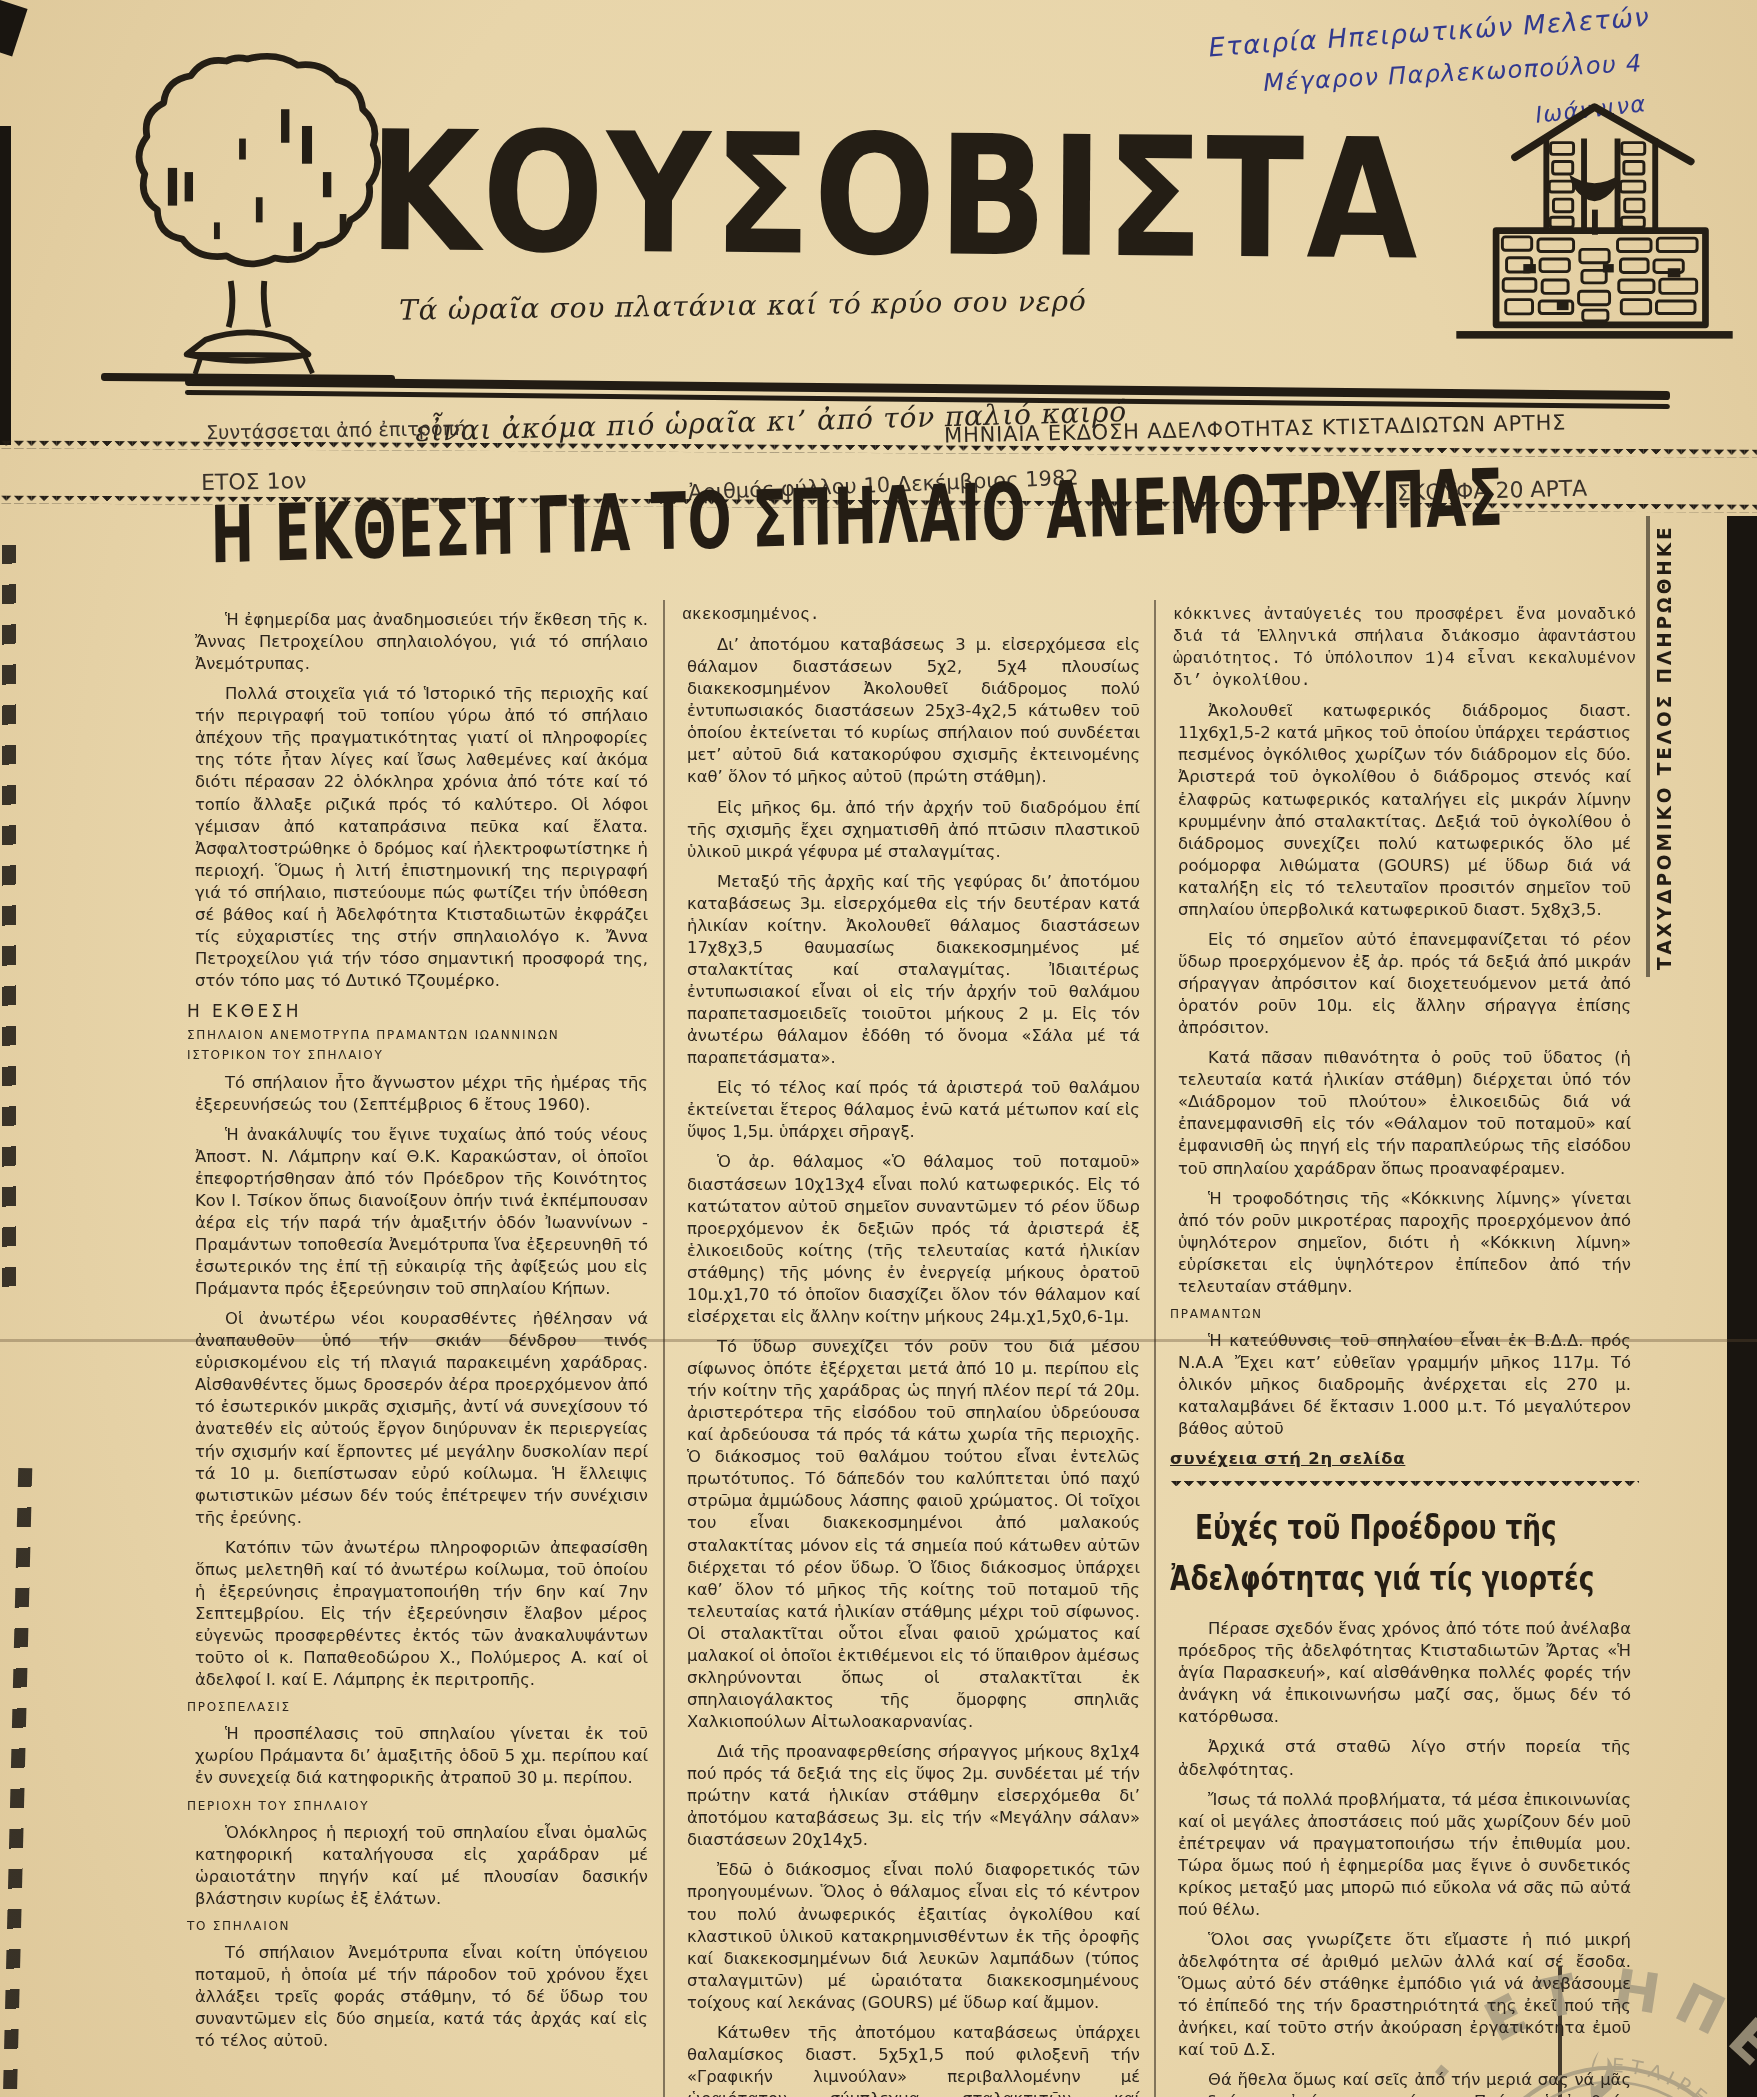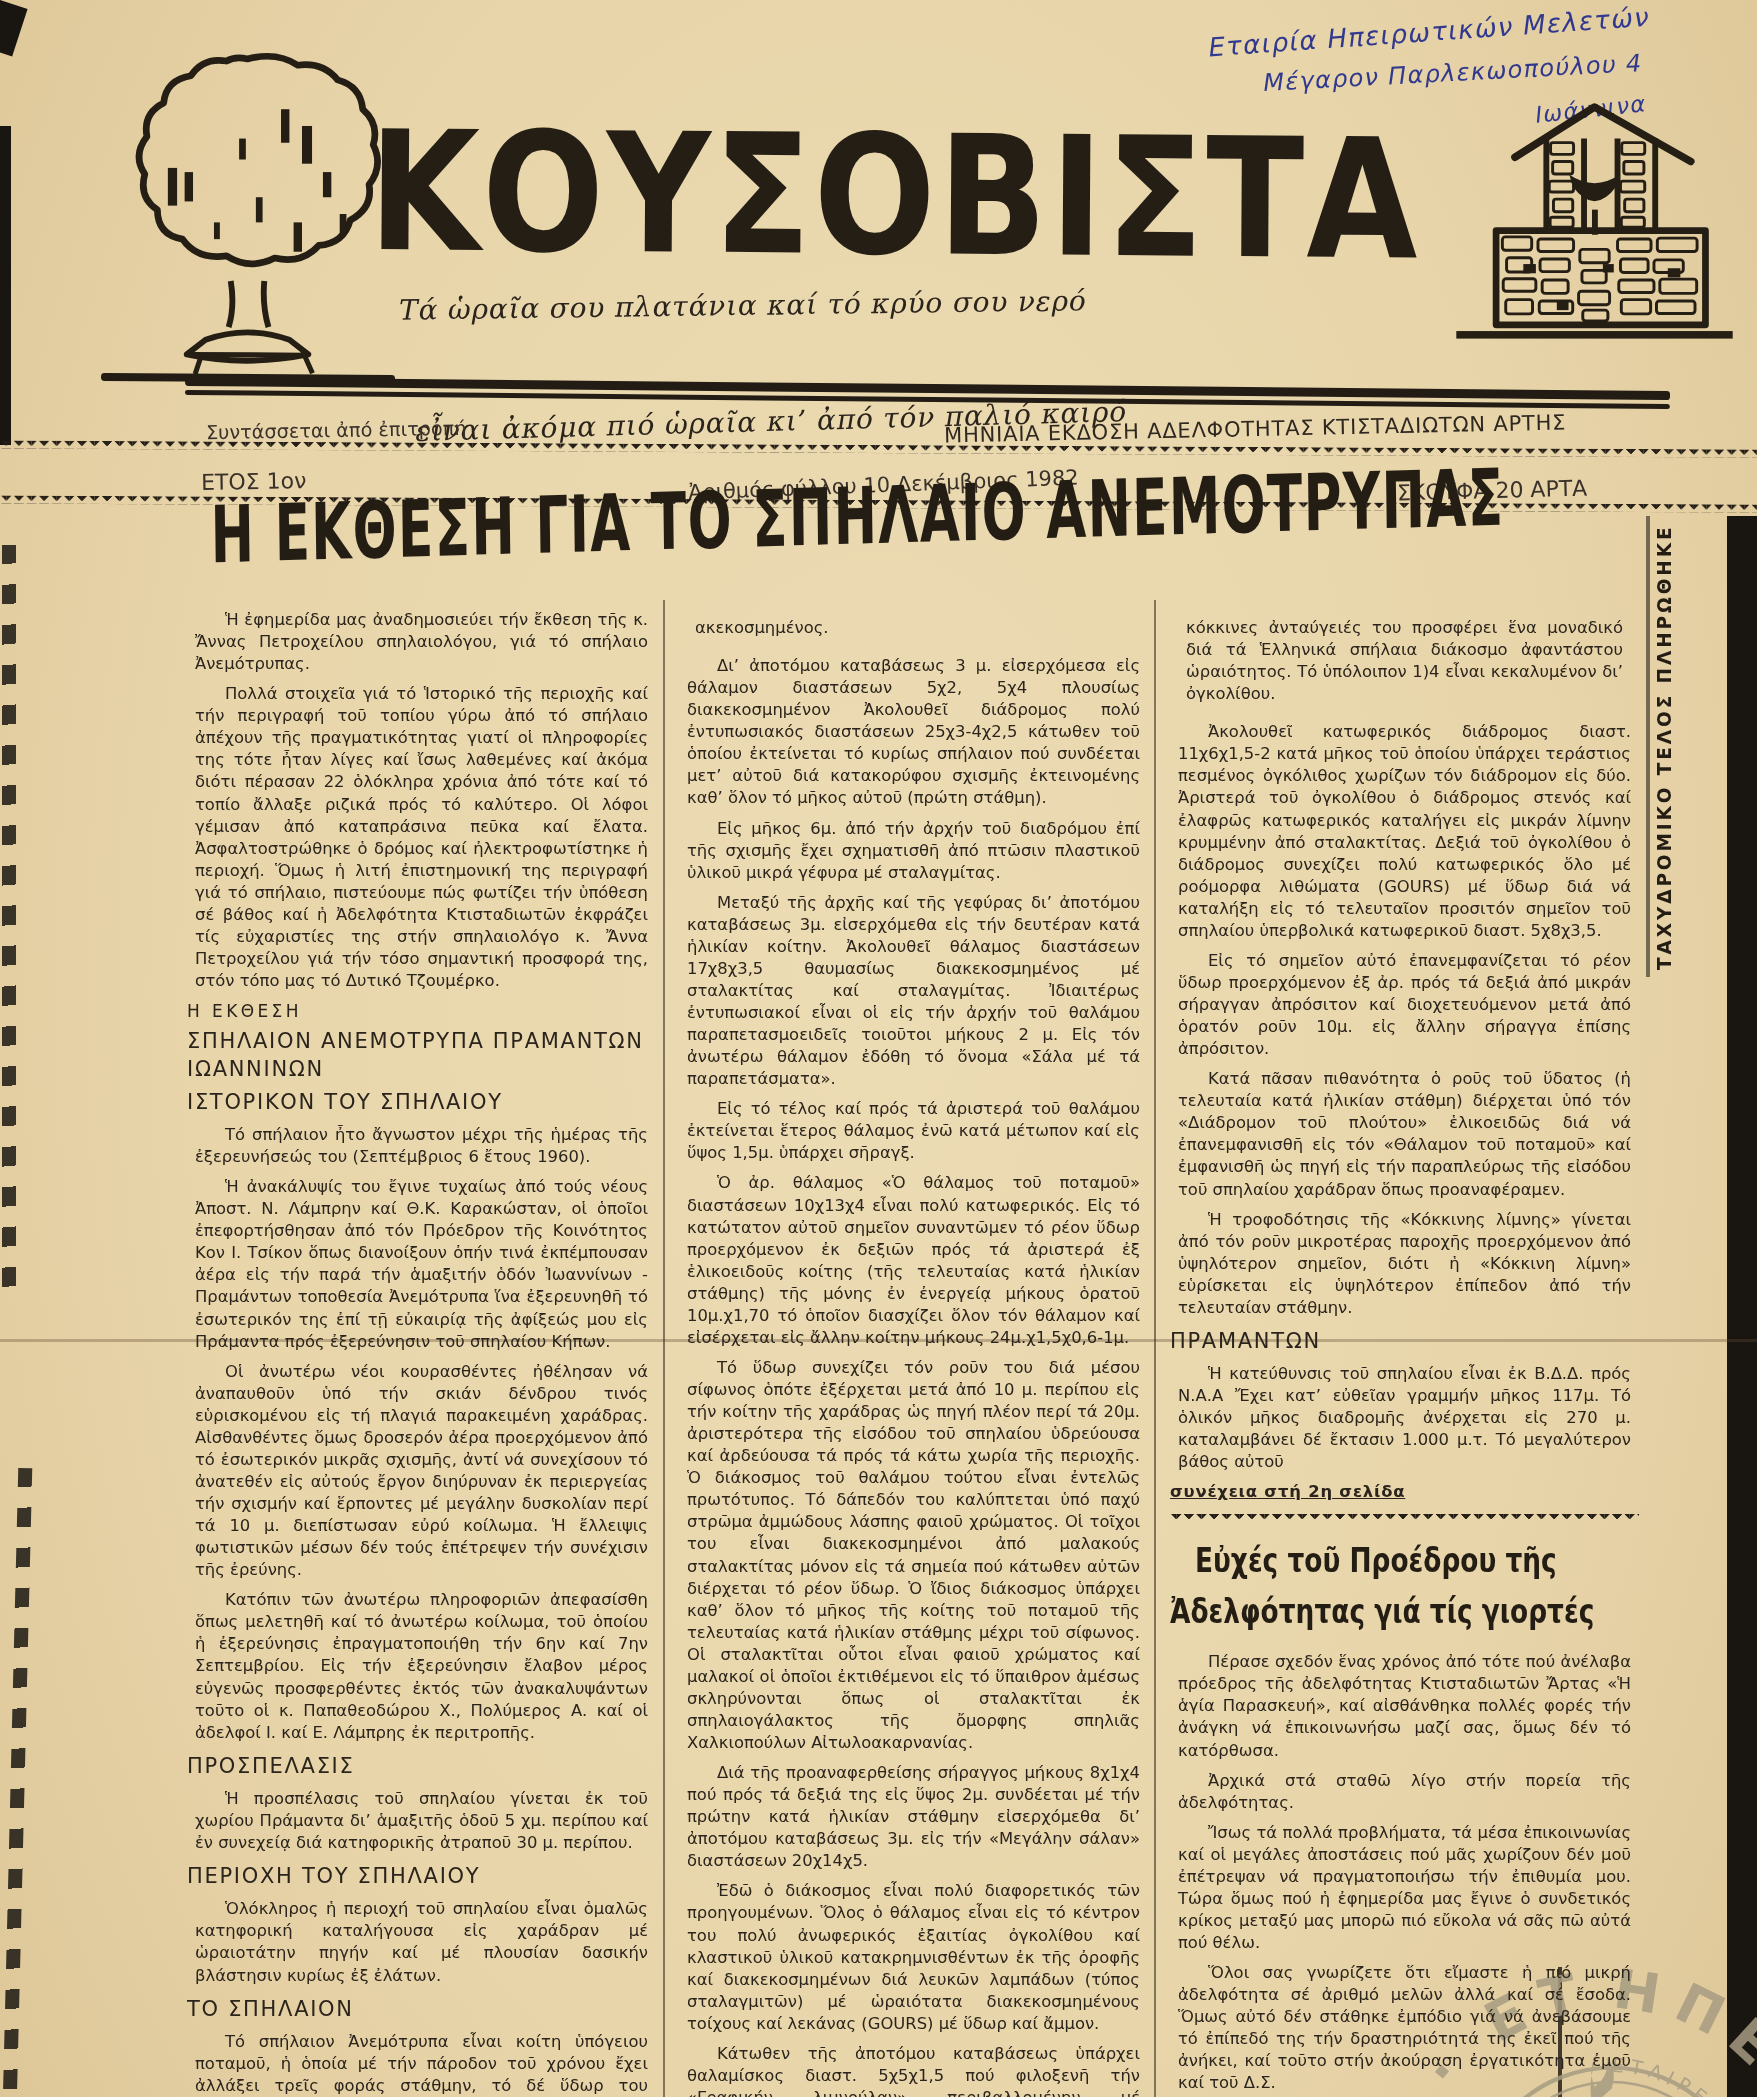--- a/index.html
+++ b/index.html
@@ -33,22 +33,22 @@
                linear-gradient(225deg,#241e17 25%,transparent 25%) -6.3px 0;
     background-size:12.6px 7.6px;background-repeat:repeat-x;}
   .headline{position:absolute;left:210px;top:490px;width:1678px;font-size:63px;font-weight:bold;
     white-space:nowrap;letter-spacing:1.7px;color:#241d14;
     transform:scaleX(.82) scaleY(1.25) rotate(-1.1deg);transform-origin:left top;}
   
   .col{position:absolute;top:601px;width:469px;height:1787px;overflow:hidden;
     font-size:16.4px;line-height:1.345;color:#2b241c;}
   .col-sep{position:absolute;top:600px;width:1.7px;height:1779px;background:rgba(46,37,26,.55);}
   .blk-p{text-indent:30px;text-align:justify;margin:8px;}
-  .blk-pn{text-align:justify;margin:16px;}
-  .blk-h{letter-spacing:1.7px;margin:4.2px 0 2.5px;font-size:21px;}
+  .blk-pn{text-align:justify;margin:3px;font-family:Liberation Mono, monospace;}
+  .blk-h{letter-spacing:1.7px;margin:4.2px 0 2.5px;font-size:12px;}
   .blk-hc{text-align:left;letter-spacing:3.4px;margin:5.9px 0 3.4px;font-size:17px;}
   .cont-note{font-weight:bold;letter-spacing:0.8px;margin-top:3.4px;text-decoration:underline;}
   .a2-title{font-size:33px;font-weight:bold;line-height:1.55;white-space:nowrap;
     transform:scaleX(.8);transform-origin:left top;color:#241d14;}
   .postal{position:absolute;left:1654px;top:970px;width:415px;transform:rotate(-90deg);
     transform-origin:0 0;font-size:18.5px;font-weight:bold;letter-spacing:2.9px;color:#241d14;
     white-space:nowrap;}
   .stamp{position:absolute;left:1389px;top:1946px;width:445px;height:529px;opacity:.85;}
   .illu{position:absolute;}
   .groundbar{position:absolute;background:#221c14;border-radius:3.4px;}

